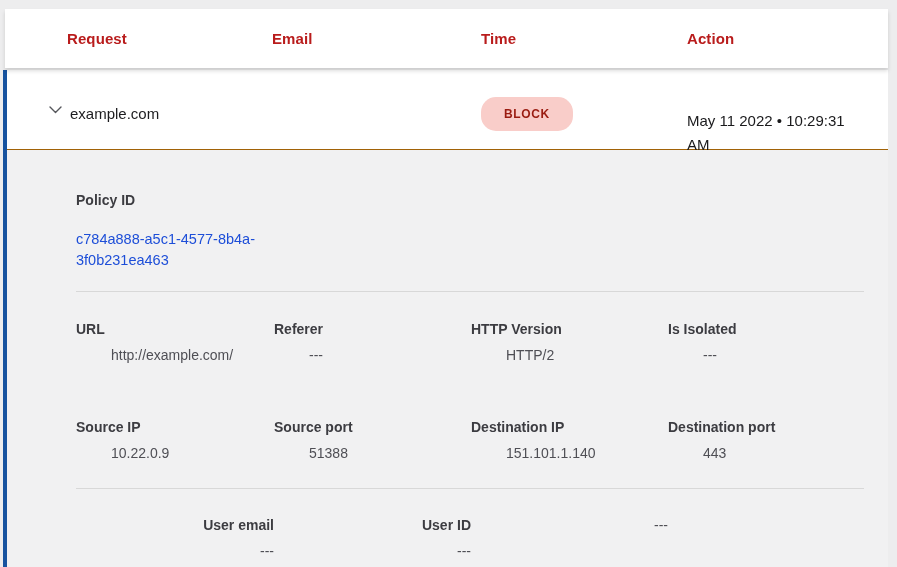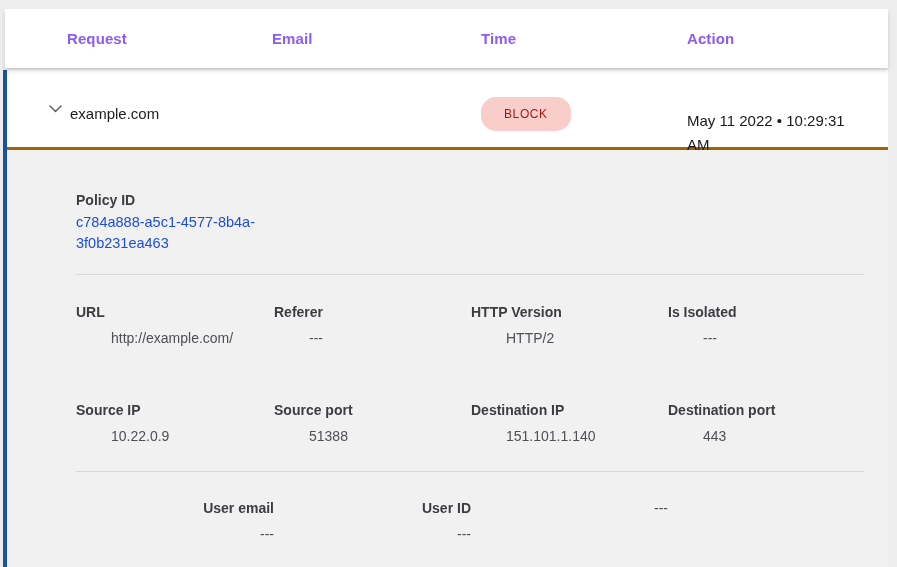--- a/index.html
+++ b/index.html
@@ -20,40 +20,40 @@
     grid-template-columns: 205px 209px 206px 1fr;
     align-items: center;
     padding-left: 62px;
     box-shadow: 0 3px 4px rgba(0,0,0,0.14);
     position: relative;
     z-index: 2;
   }
   .col-header {
     font-size: 15px;
     font-weight: 700;
-    color: #8b5cf6;
+    color: #b91c1c;
     letter-spacing: 0.1px;
   }
 
   
   .expanded-block {
     margin: 0 9px 0 3px;
     border-left: 4px solid #17539f;
     position: relative;
     z-index: 1;
   }
   .log-row {
     background: #ffffff;
     height: 80px;
     display: grid;
     grid-template-columns: 202px 209px 206px 1fr;
     align-items: center;
     padding-left: 63px;
     position: relative;
-    border-bottom: 3px solid #a16207;
+    border-bottom: 1px solid #a16207;
     cursor: pointer;
   }
   .chevron {
     position: absolute;
     left: 40px;
     top: 50%;
     transform: translateY(-50%);
     width: 16px;
     height: 16px;
     display: flex;
@@ -64,21 +64,21 @@
     font-size: 15px;
     color: #1c1c1f;
   }
   .email-cell { font-size: 15px; color: #1c1c1f; }
   .action-cell {}
   .badge-block {
     display: inline-block;
     background: #f9cdc9;
     color: #9a1c11;
     font-size: 12px;
-    font-weight: 400;
+    font-weight: 700;
     letter-spacing: 0.6px;
     padding: 10px 23px;
     border-radius: 15px;
   }
   .time-cell {
     font-size: 15px;
     color: #1a1a1c;
     line-height: 24px;
     max-width: 172px;
     margin-top: 39px;
@@ -110,21 +110,21 @@
     color: #3c3c41;
     line-height: 17px;
     margin-bottom: 9px;
   }
   .field-value {
     font-size: 14px;
     color: #4f4f55;
     line-height: 17px;
     margin-left: 35px;
   }
-  .policy-label { margin-bottom: 3px; }
+  .policy-label { margin-bottom: 20px; }
   .policy-link {
     display: block;
     width: 205px;
     font-size: 14.5px;
     line-height: 21px;
     color: #1d4ed8;
     text-decoration: none;
     cursor: pointer;
   }
 </style>

